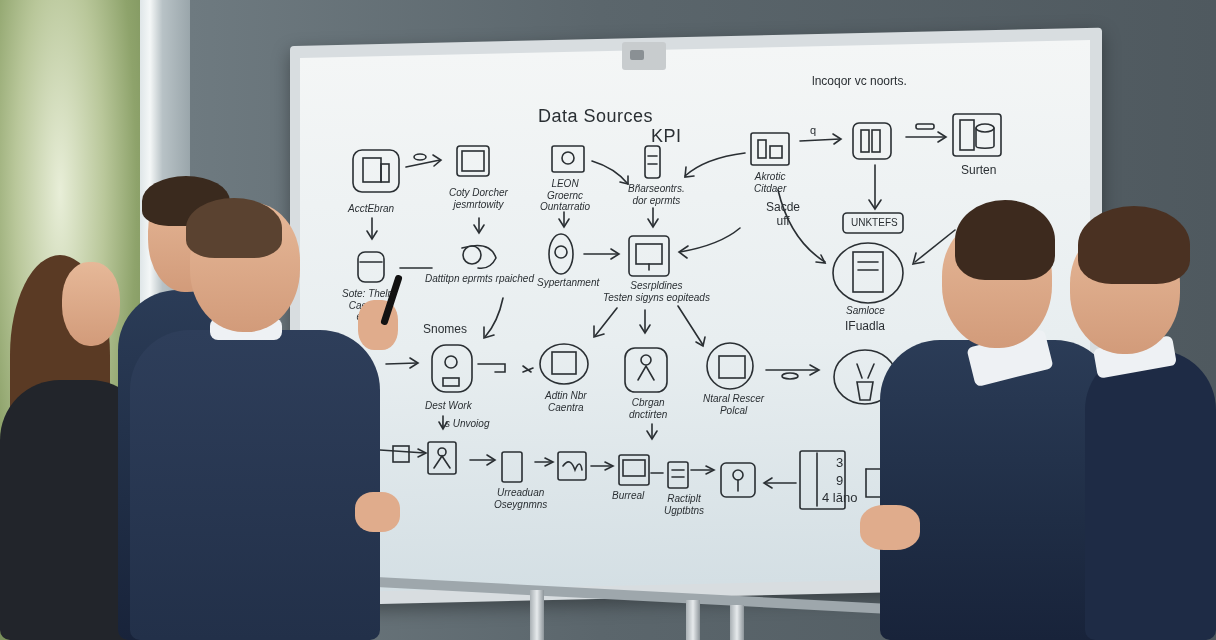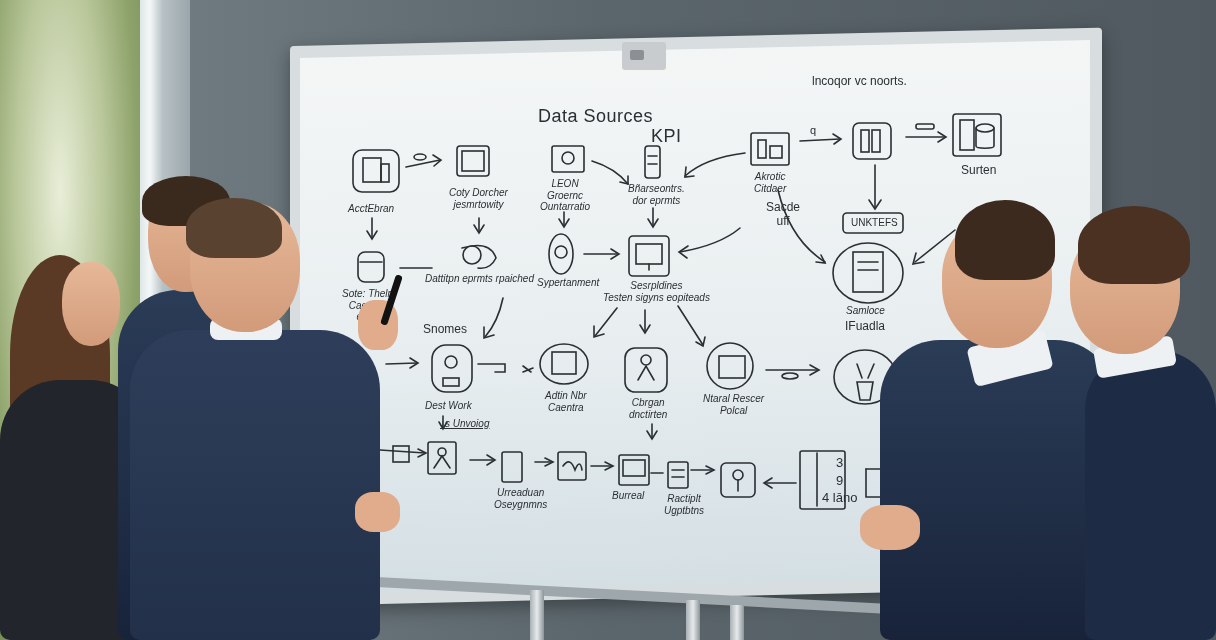--- a/index.html
+++ b/index.html
@@ -295,21 +295,21 @@
   <div class="label mid" style="left:822px; top:454px; white-space:pre; font-size:13px; line-height:1.35;">3
 9
 4 lāno</div>
   <div class="label mid" style="left:886px; top:470px; color:#9c3a3a;">OM</div>
 
   <div class="label mid" style="left:736px; top:201px; white-space:pre;margin-left:30px;">Sacde
 uff</div>
   <div class="label" style="left:851px; top:217px; font-style:normal;text-align:right;">UNKTEFS</div>
   <div class="label mid" style="left:845px; top:320px;">IFuadla</div>
   <div class="label mid" style="left:423px; top:323px;">Snomes</div>
-  <div class="label" style="left:440px; top:418px;text-decoration:underline;">↓s Unvoiog</div>
+  <div class="label" style="left:440px; top:418px;">↓s Unvoiog</div>
 
   <div class="person">
     <div class="hair" style="left:10px; top:255px; width:100px; height:200px; background:#5a3a24; border-radius:50% 50% 20% 20%;"></div>
     <div class="head" style="left:62px; top:262px; width:58px; height:84px;"></div>
     <div class="suit" style="left:0; top:380px; width:150px; height:260px; background:#22252b;"></div>
   </div>
 
   <div class="person">
     <div class="suit" style="left:118px; top:290px; width:120px; height:350px;"></div>
     <div class="head" style="left:148px; top:182px; width:76px; height:110px;"></div>

